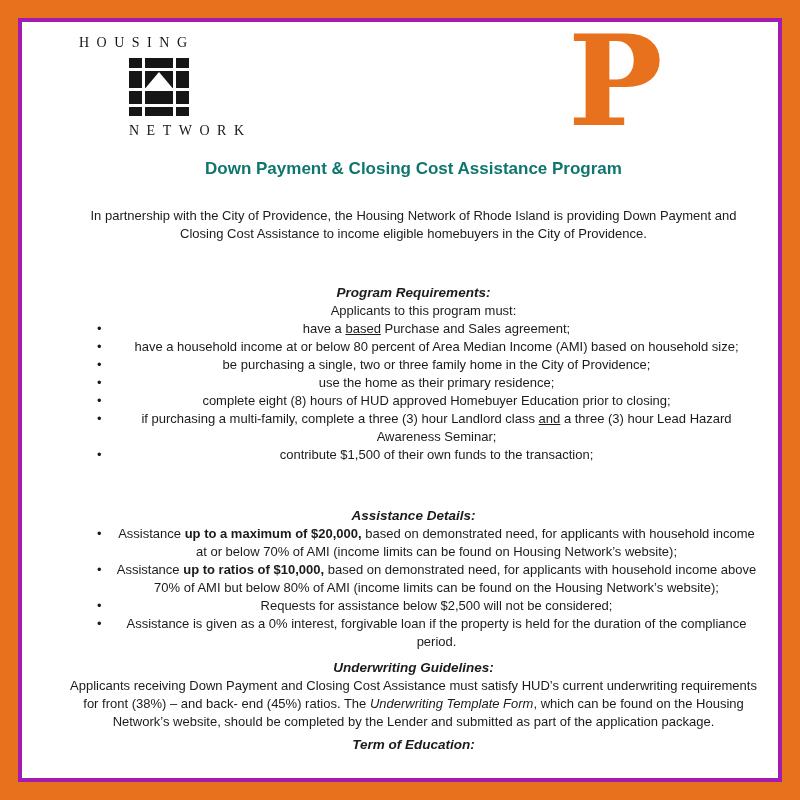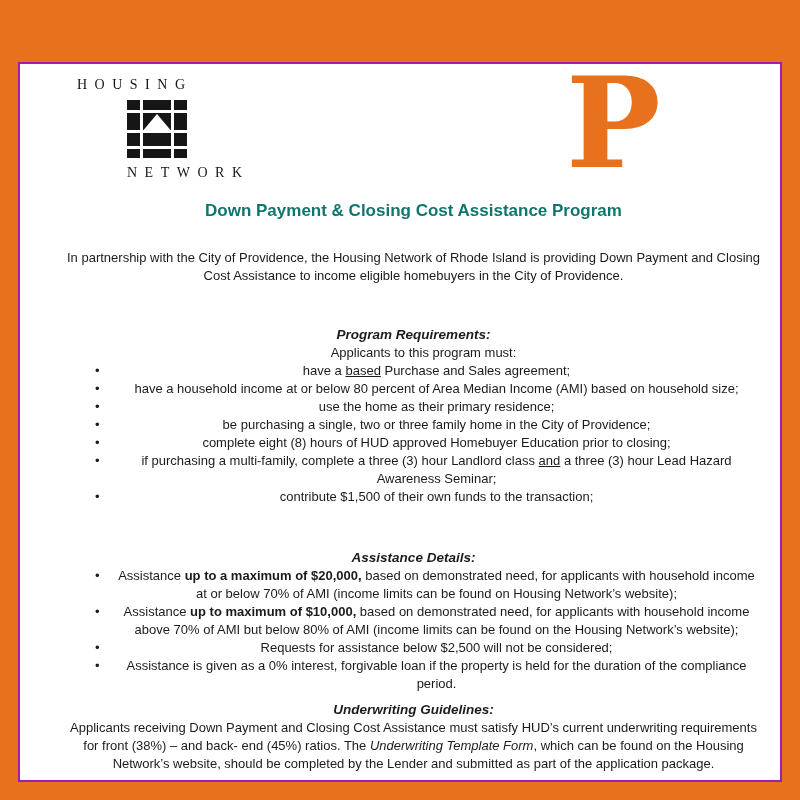--- a/index.html
+++ b/index.html
@@ -11,28 +11,27 @@
   .page {
     position: relative;
     width: 800px; height: 800px;
     background: #E8711E;
     box-sizing: border-box;
   }
   .inner {
     position: absolute;
     left: 18px; top: 18px; right: 18px; bottom: 18px;
     background: #ffffff;
-    border: 2px solid #a21caf;
+    border: 4px solid #a21caf;
     box-sizing: border-box;
     overflow: hidden;
     padding: 0 20px 0 47px; 
     color: #1b1b1b;
     font-size: 13px;
     line-height: 18px;
-    margin-top: 44px;
   }
   header { position: relative; height: 116px; }
 
   
   .hn-logo { position: absolute; left: 10px; top: 12px; width: 185px; color: #161616; }
   .hn-housing, .hn-network {
     font-family: "Liberation Serif", serif;
     font-size: 14px;
     letter-spacing: 7.5px;
     white-space: nowrap;
@@ -127,33 +126,33 @@
     <h1>Down Payment &amp; Closing Cost Assistance Program</h1>
 
     <p class="intro">In partnership with the City of Providence, the Housing Network of Rhode Island is providing Down Payment and Closing Cost Assistance to income eligible homebuyers in the City of Providence.</p>
 
     <section>
       <h2 class="h-pr">Program Requirements:</h2>
       <p class="lead">Applicants to this program must:</p>
       <ul>
         <li><span>have a </span><span class="u">based</span><span> Purchase and Sales agreement;</span></li>
         <li>have a household income at or below 80 percent of Area Median Income (AMI) based on household size;</li>
+        <li>be purchasing a single, two or three family home in the City of Providence;</li>
         <li>use the home as their primary residence;</li>
-        <li>be purchasing a single, two or three family home in the City of Providence;</li>
         <li>complete eight (8) hours of HUD approved Homebuyer Education prior to closing;</li>
         <li><span>if purchasing a multi-family, complete a three (3) hour Landlord class </span><span class="u">and</span><span> a three (3) hour Lead Hazard Awareness Seminar;</span></li>
         <li>contribute $1,500 of their own funds to the transaction;</li>
       </ul>
     </section>
 
     <section>
       <h2 class="h-ad">Assistance Details:</h2>
       <ul>
         <li><span>Assistance </span><span class="b">up to a maximum of $20,000,</span><span> based on demonstrated need, for applicants with household income at or below 70% of AMI (income limits can be found on Housing Network’s website);</span></li>
-        <li><span>Assistance </span><span class="b">up to maximum of $10,000,</span><span> based on demonstrated need, for applicants with household income above 70% of AMI but below 80% of AMI (income limits can be found on the Housing Network’s website);</span></li>
+        <li><span>Assistance </span><span class="b">up to ratios of $10,000,</span><span> based on demonstrated need, for applicants with household income above 70% of AMI but below 80% of AMI (income limits can be found on the Housing Network’s website);</span></li>
         <li>Requests for assistance below $2,500 will not be considered;</li>
         <li>Assistance is given as a 0% interest, forgivable loan if the property is held for the duration of the compliance period.</li>
       </ul>
     </section>
 
     <section>
       <h2 class="h-uw">Underwriting Guidelines:</h2>
       <p><span>Applicants receiving Down Payment and Closing Cost Assistance must satisfy HUD’s current underwriting requirements for front (38%) – and back- end (45%) ratios.  The </span><span class="i">Underwriting Template Form</span><span>, which can be found on the Housing Network’s website, should be completed by the Lender and submitted as part of the application package.</span></p>
     </section>
 

